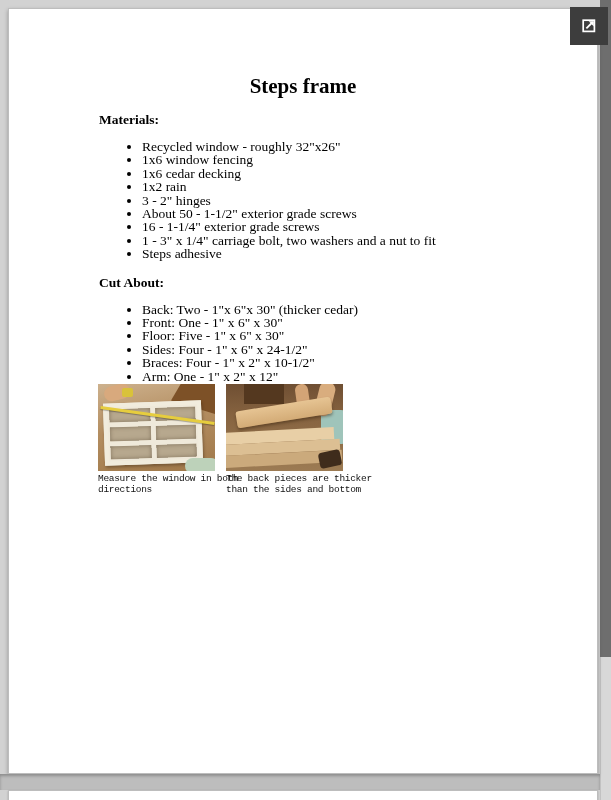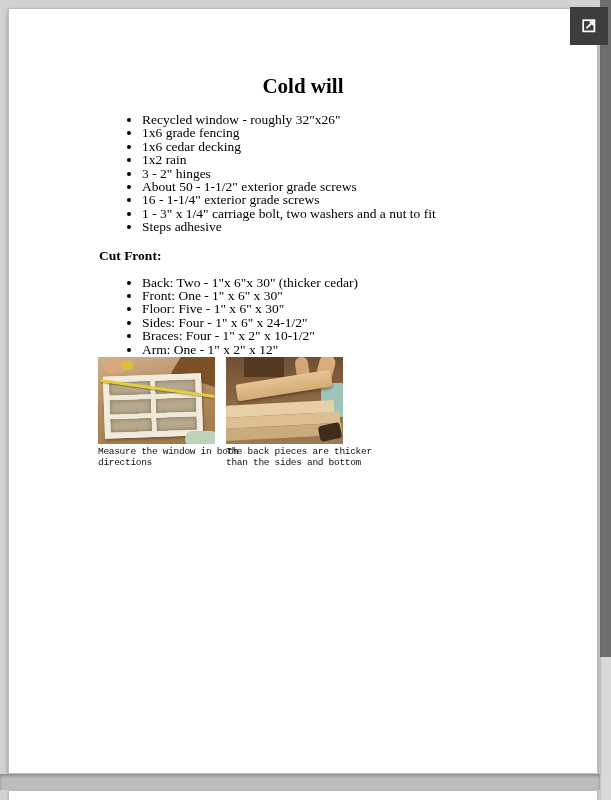--- a/index.html
+++ b/index.html
@@ -81,36 +81,37 @@
 
 <div class="viewer">
 
   <div class="scroll-track">
     <div class="scroll-thumb"></div>
   </div>
 
   <div class="page page1">
     <div class="content">
 
-      <h1 class="doc-title">Cold will</h1>
+      <h1 class="doc-title">Steps frame</h1>
 
+      <h2 class="doc-heading">Materials:</h2>
       <ul class="doc-list">
           <li>Recycled window - roughly 32"x26"</li>
-          <li>1x6 grade fencing</li>
+          <li>1x6 window fencing</li>
           <li>1x6 cedar decking</li>
           <li>1x2 rain</li>
           <li>3 - 2" hinges</li>
           <li>About 50 - 1-1/2" exterior grade screws</li>
           <li>16 - 1-1/4" exterior grade screws</li>
           <li>1 - 3" x 1/4" carriage bolt, two washers and a nut to fit</li>
           <li>Steps adhesive</li>
         </ul>
 
 
-      <h2 class="doc-heading">Cut Front:</h2>
+      <h2 class="doc-heading">Cut About:</h2>
       <ul class="doc-list">
           <li>Back: Two - 1"x 6"x 30" (thicker cedar)</li>
           <li>Front: One - 1" x 6" x 30"</li>
           <li>Floor: Five - 1" x 6" x 30"</li>
           <li>Sides: Four - 1" x 6" x 24-1/2"</li>
           <li>Braces: Four - 1" x 2" x 10-1/2"</li>
           <li>Arm: One - 1" x 2" x 12"</li>
         </ul>
 
 

